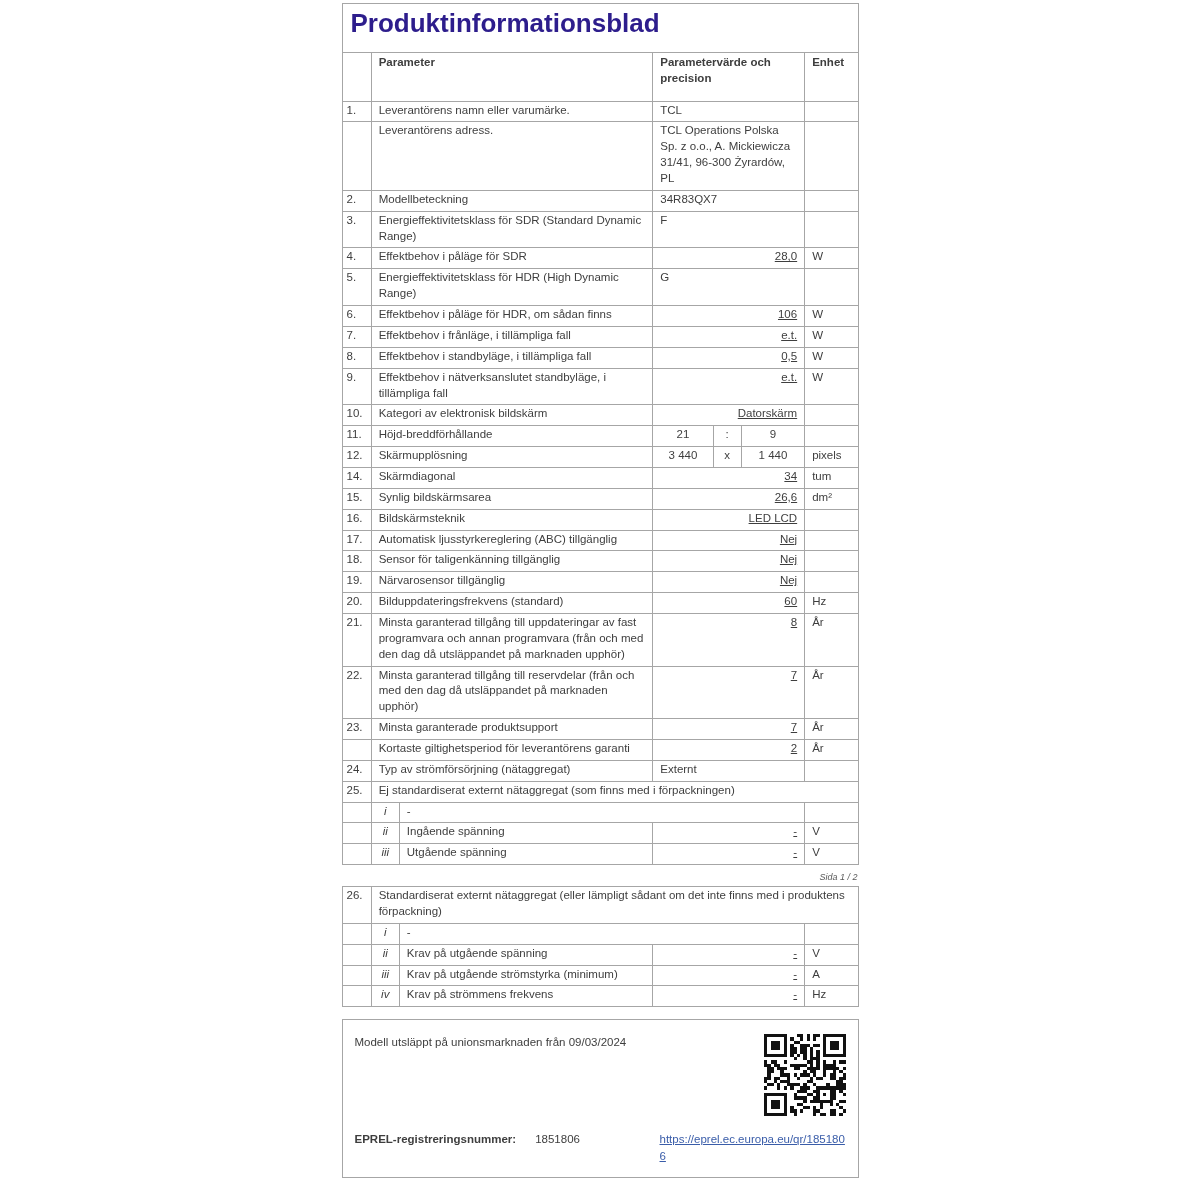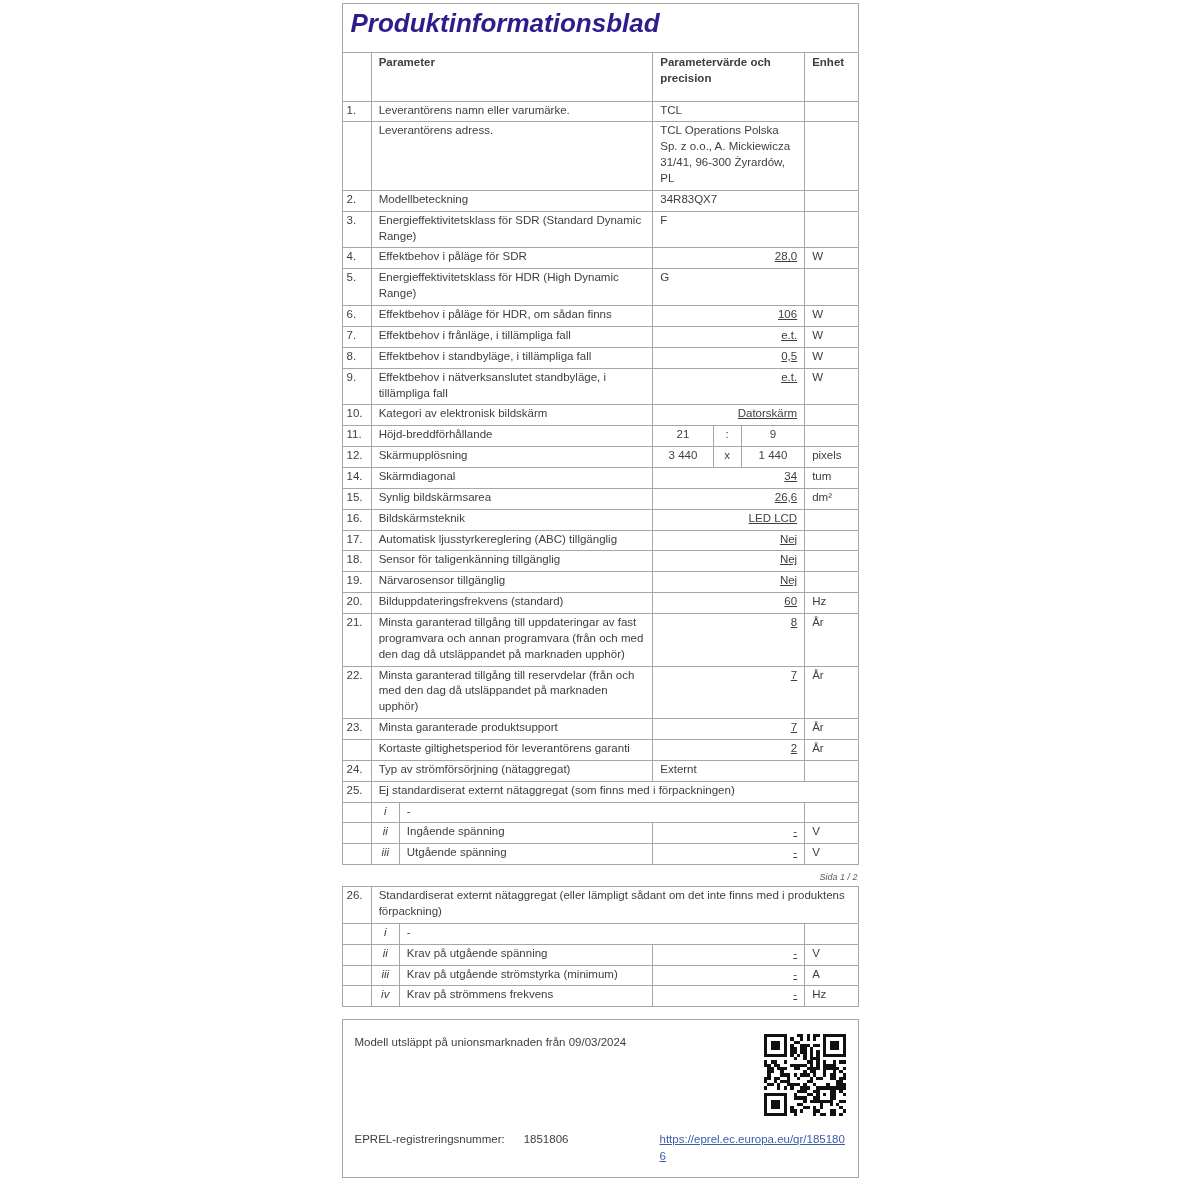--- a/index.html
+++ b/index.html
@@ -8,21 +8,20 @@
     width: 1200px; min-height: 1200px; margin: 0 auto;
     font-family: "Liberation Sans", sans-serif;
     color: #3e3e3e;
   }
   .sheet { width: 517px; margin: 0 auto; padding-top: 3px; }
 
   
   .doc-header {
     border: 1px solid #a6a6a6; border-bottom: none;
     padding: 5px 8px 7px 8px;
-    font-style: italic;
   }
   .doc-title {
     font-size: 26px; font-weight: bold; color: #2d1d8c;
     letter-spacing: 0px; line-height: 1.15; margin-bottom: 6px;
   }
   .doc-subtitle { font-size: 11.5px; line-height: 1.45; color: #3e3e3e; }
 
   table.param-table {
     border-collapse: collapse; table-layout: fixed; width: 100%;
     font-size: 11.5px; color: #3e3e3e;
@@ -51,21 +50,21 @@
   .footer-box {
     border: 1px solid #a6a6a6; margin-top: 0px;
     padding: 10px 12px 12px 12px; font-size: 11.5px; line-height: 1.4;
   }
   .footer-top { position: relative; min-height: 92px; }
   .release-text { padding-top: 4px; max-width: 400px; }
   .qr { position: absolute; top: 4px; right: 0; width: 82px; height: 82px; }
   .f-row { display: flex; margin-top: 9px; }
   .f-left { width: 305px; flex: none; padding-right: 8px; }
   .f-right { flex: 1; }
-  .f-label { font-weight: normal; }
+  .f-label { font-weight: bold; }
   .f-value { margin-left: 19px; }
   a.link, .link {
     color: #3a5da9; text-decoration: underline; cursor: pointer;
   }
   .eprel-link { display: inline-block; max-width: 189px; word-break: break-all; line-height: 1.45; }
 </style>
 </head>
 <body>
 
 <div class="sheet">

